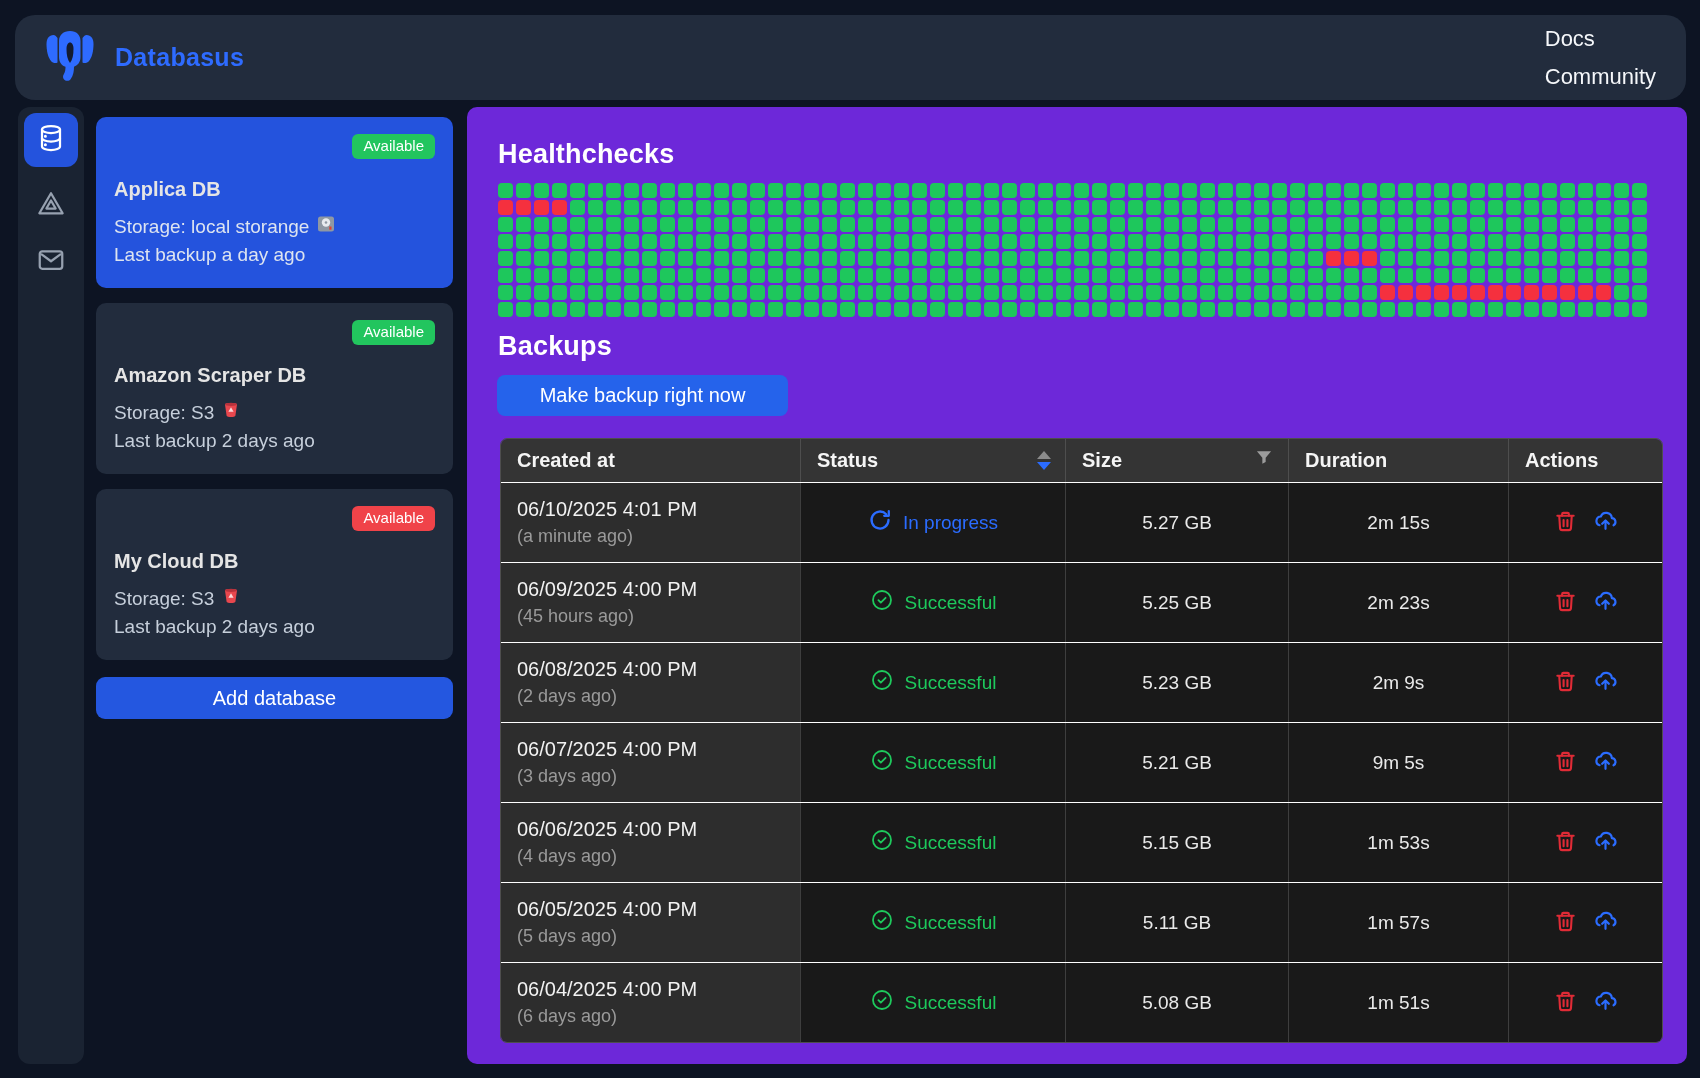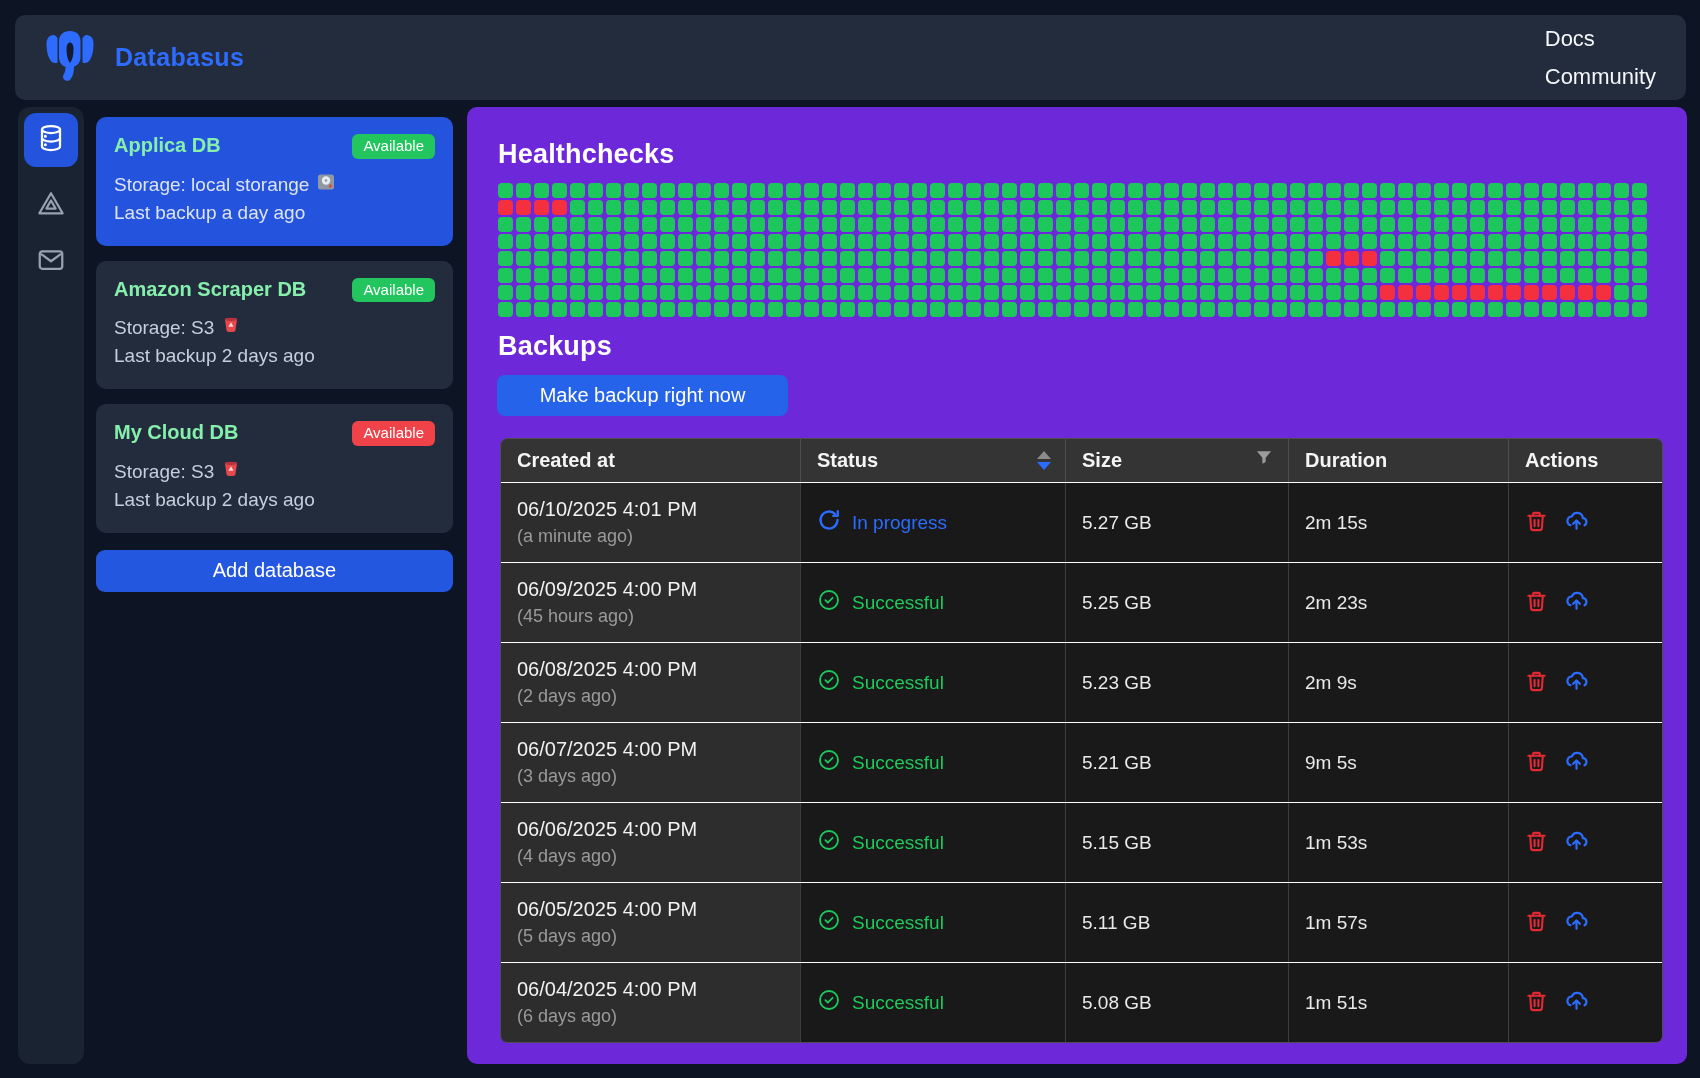--- a/index.html
+++ b/index.html
@@ -4,21 +4,21 @@
 <style>
   html,body{margin:0;padding:0;}
   body{
     width:1700px;height:1078px;position:relative;overflow:hidden;
     background:#0d1423;font-family:"Liberation Sans",sans-serif;
     -webkit-font-smoothing:antialiased;
   }
   
   .app-header{
     position:absolute;left:15px;right:14px;top:15px;height:85px;
-    background:#222c3d;border-radius:10px;display:flex;align-items:center;
+    background:#222c3d;border-radius:20px;display:flex;align-items:center;
     padding:0 30px;box-sizing:border-box;justify-content:center;
   }
   .brand{display:flex;align-items:center;gap:20px;}
   .brand-title{color:#2e6bff;font-size:25px;font-weight:bold;letter-spacing:.3px;}
   .top-nav{margin-left:auto;display:flex;gap:12px;flex-direction:column;}
   .top-nav a{color:#f5f7fa;font-size:22px;text-decoration:none;cursor:pointer;}
   
   .icon-rail{
     position:absolute;left:18px;top:107px;bottom:14px;width:66px;
     background:#1a2332;border-radius:12px;display:flex;flex-direction:column;
@@ -28,21 +28,21 @@
   .rail-tile.active{background:#2453dd;}
   .rail-icon{margin-top:22px;cursor:pointer;display:flex;align-items:center;justify-content:center;}
   
   .db-col{position:absolute;left:96px;top:117px;width:357px;display:flex;flex-direction:column;gap:15px;}
   .db-card{
     background:#222c3d;border-radius:10px;padding:17px 18px 19px 18px;
     box-sizing:border-box;cursor:pointer;
   }
   .db-card.selected{background:#2453dd;}
   .card-head{display:flex;align-items:flex-start;justify-content:space-between;margin-bottom:12px;}
-  .card-title{color:#86efac;font-size:20px;font-weight:bold;}
+  .card-title{color:#e5e5e5;font-size:20px;font-weight:bold;margin-top:44px;}
   .badge{color:#ffffff;font-size:15px;padding:4px 11px;border-radius:6px;line-height:1.1;}
   .card-line{color:#c6cfdb;font-size:19px;line-height:28px;display:flex;align-items:center;gap:8px;}
   .db-card.selected .card-line{color:#dde4f0;}
   .add-db-btn{
     margin-top:2px;height:42px;border:none;border-radius:9px;background:#2457e0;
     color:#ffffff;font-size:20px;font-family:"Liberation Sans",sans-serif;cursor:pointer;
   }
   
   .main-panel{
     position:absolute;left:467px;right:13px;top:107px;bottom:14px;
@@ -71,21 +71,21 @@
   .tbl-header,.tbl-row{display:grid;grid-template-columns:300px 265px 223px 220px 153px;}
   .th{
     background:#343434;height:43px;padding:0 14px 0 16px;box-sizing:border-box;
     display:flex;align-items:center;justify-content:space-between;
     color:#f5f5f5;font-size:20px;font-weight:bold;border-right:1px solid #4e4e4e;
   }
   .th:last-child{border-right:none;}
   .tbl-row{border-top:1px solid #ffffff;height:79px;}
   .td{
     background:#191919;border-right:1px solid #3e3e3e;padding:0 16px;
-    display:flex;align-items:center;color:#e9e9e9;font-size:19px;box-sizing:border-box;
+    display:flex;align-items:center;color:#e9e9e9;font-size:19px;box-sizing:border-box;justify-content:center;
   }
   .td:last-child{border-right:none;}
   .td.created{background:#2d2d2d;flex-direction:column;align-items:flex-start;justify-content:center;gap:5px;}
   .date-main{color:#f2f2f2;font-size:20px;}
   .date-ago{color:#9a9a9a;font-size:18px;}
   .status-wrap{display:flex;align-items:center;gap:11px;font-size:19px;}
   .status-progress{color:#2b6cff;}
   .status-success{color:#1ec95c;}
   .actions-wrap{display:flex;align-items:center;gap:16px;}
   .icon-btn{display:flex;align-items:center;cursor:pointer;background:none;border:none;padding:0;}

